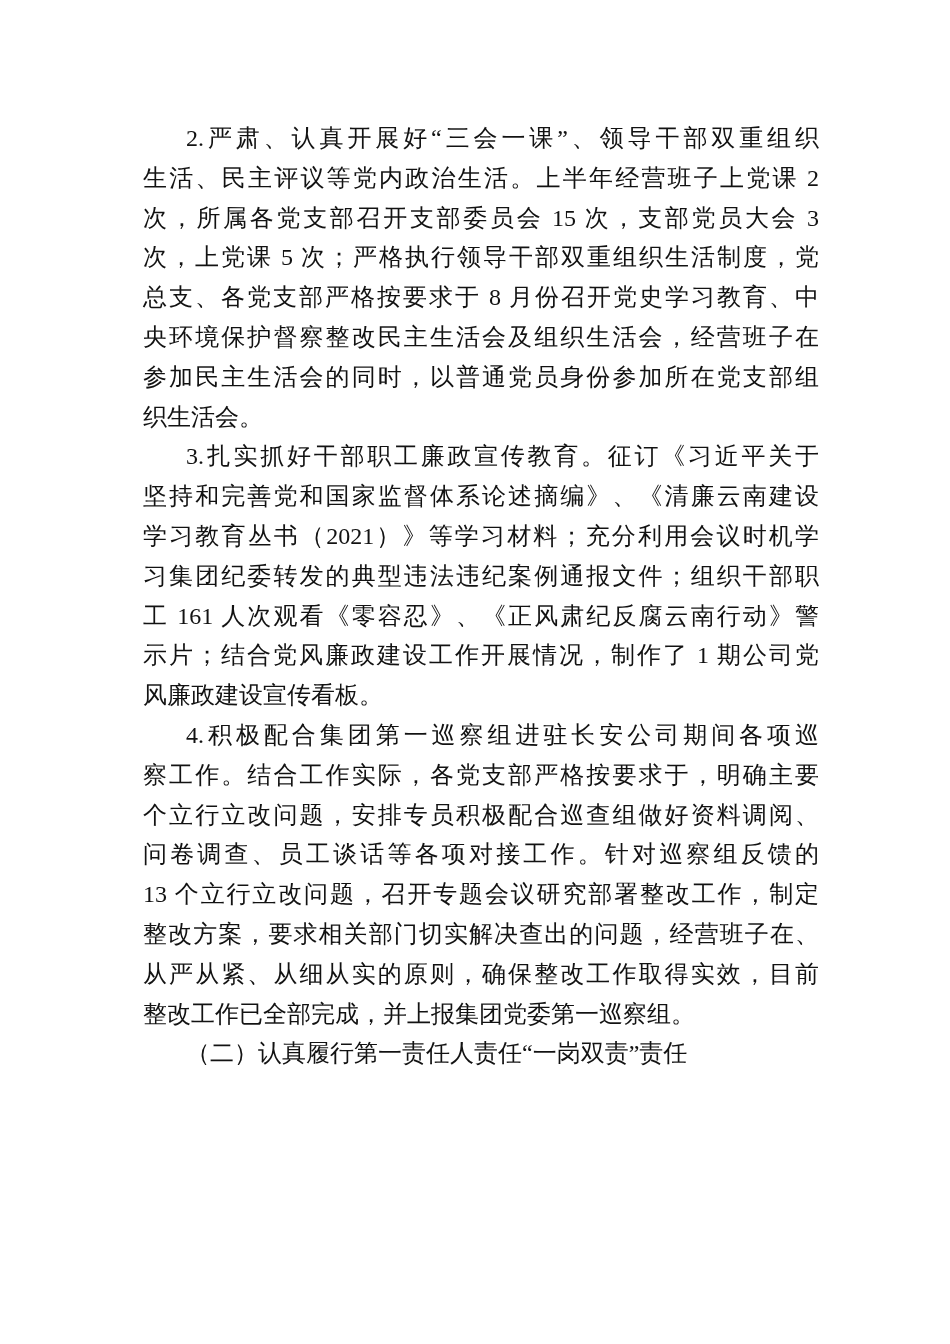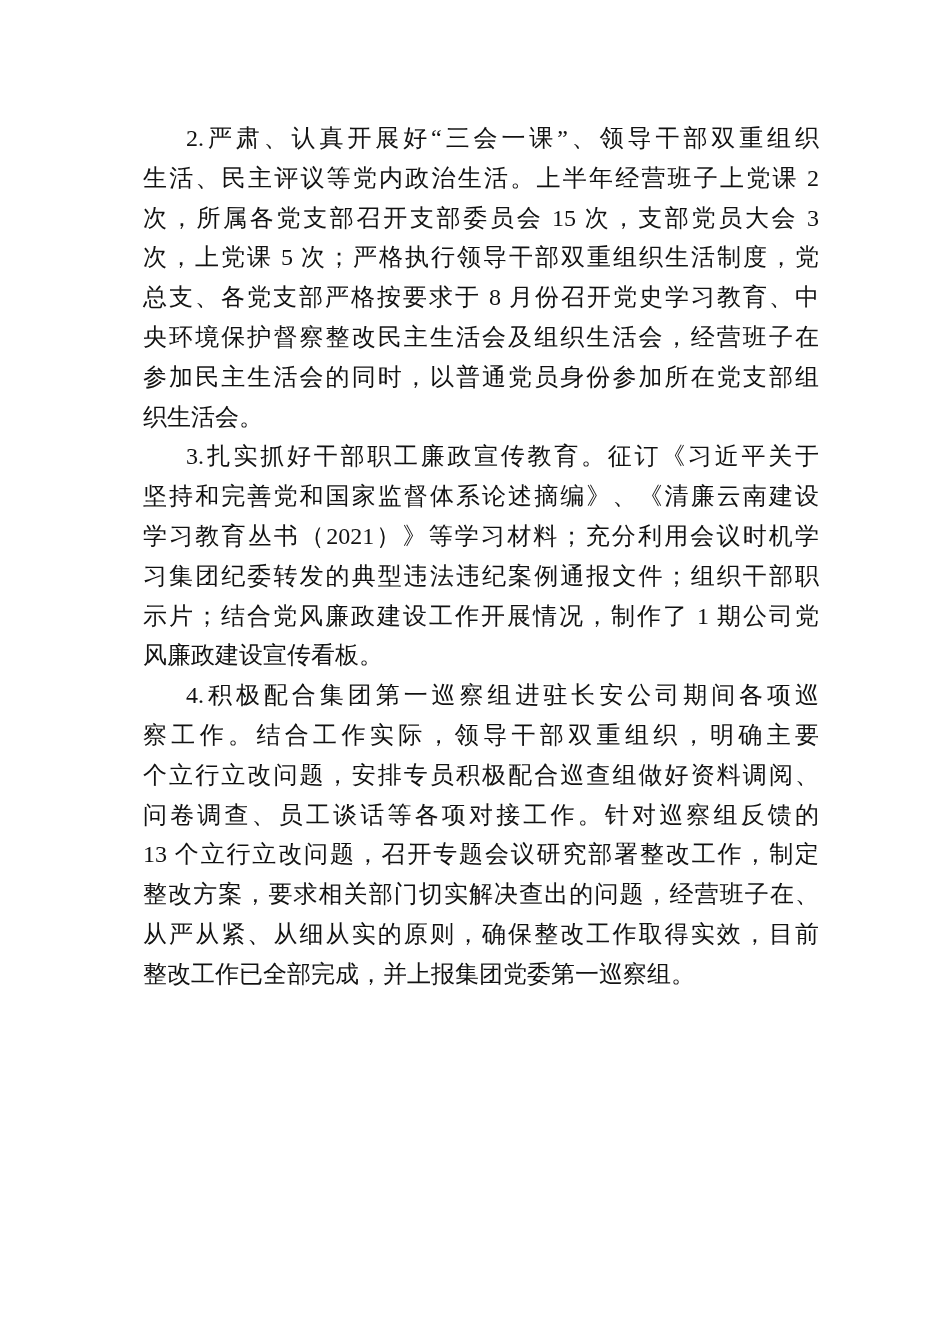--- a/index.html
+++ b/index.html
@@ -55,30 +55,34 @@
       <div class="line">央环境保护督察整改民主生活会及组织生活会，经营班子在</div>
       <div class="line">参加民主生活会的同时，以普通党员身份参加所在党支部组</div>
       <div class="line endline">织生活会。</div>
     </section>
 
     <section class="para">
       <div class="line indent">3.扎实抓好干部职工廉政宣传教育。征订《习近平关于</div>
       <div class="line">坚持和完善党和国家监督体系论述摘编》、《清廉云南建设</div>
       <div class="line">学习教育丛书（2021）》等学习材料；充分利用会议时机学</div>
       <div class="line">习集团纪委转发的典型违法违纪案例通报文件；组织干部职</div>
+      <div class="line">工 161 人次观看《零容忍》、《正风肃纪反腐云南行动》警</div>
       <div class="line">示片；结合党风廉政建设工作开展情况，制作了 1 期公司党</div>
       <div class="line endline">风廉政建设宣传看板。</div>
     </section>
 
     <section class="para">
       <div class="line indent">4.积极配合集团第一巡察组进驻长安公司期间各项巡</div>
-      <div class="line">察工作。结合工作实际，领导干部双重组织，明确主要</div>
+      <div class="line">察工作。结合工作实际，各党支部严格按要求于，明确主要</div>
       <div class="line">个立行立改问题，安排专员积极配合巡查组做好资料调阅、</div>
       <div class="line">问卷调查、员工谈话等各项对接工作。针对巡察组反馈的</div>
       <div class="line">13 个立行立改问题，召开专题会议研究部署整改工作，制定</div>
       <div class="line">整改方案，要求相关部门切实解决查出的问题，经营班子在、</div>
       <div class="line">从严从紧、从细从实的原则，确保整改工作取得实效，目前</div>
       <div class="line endline">整改工作已全部完成，并上报集团党委第一巡察组。</div>
     </section>
 
+    <section class="para">
+      <div class="line endline indent">（二）认真履行第一责任人责任“一岗双责”责任</div>
+    </section>
 
   </div>
 </div>
 
 </body></html>

